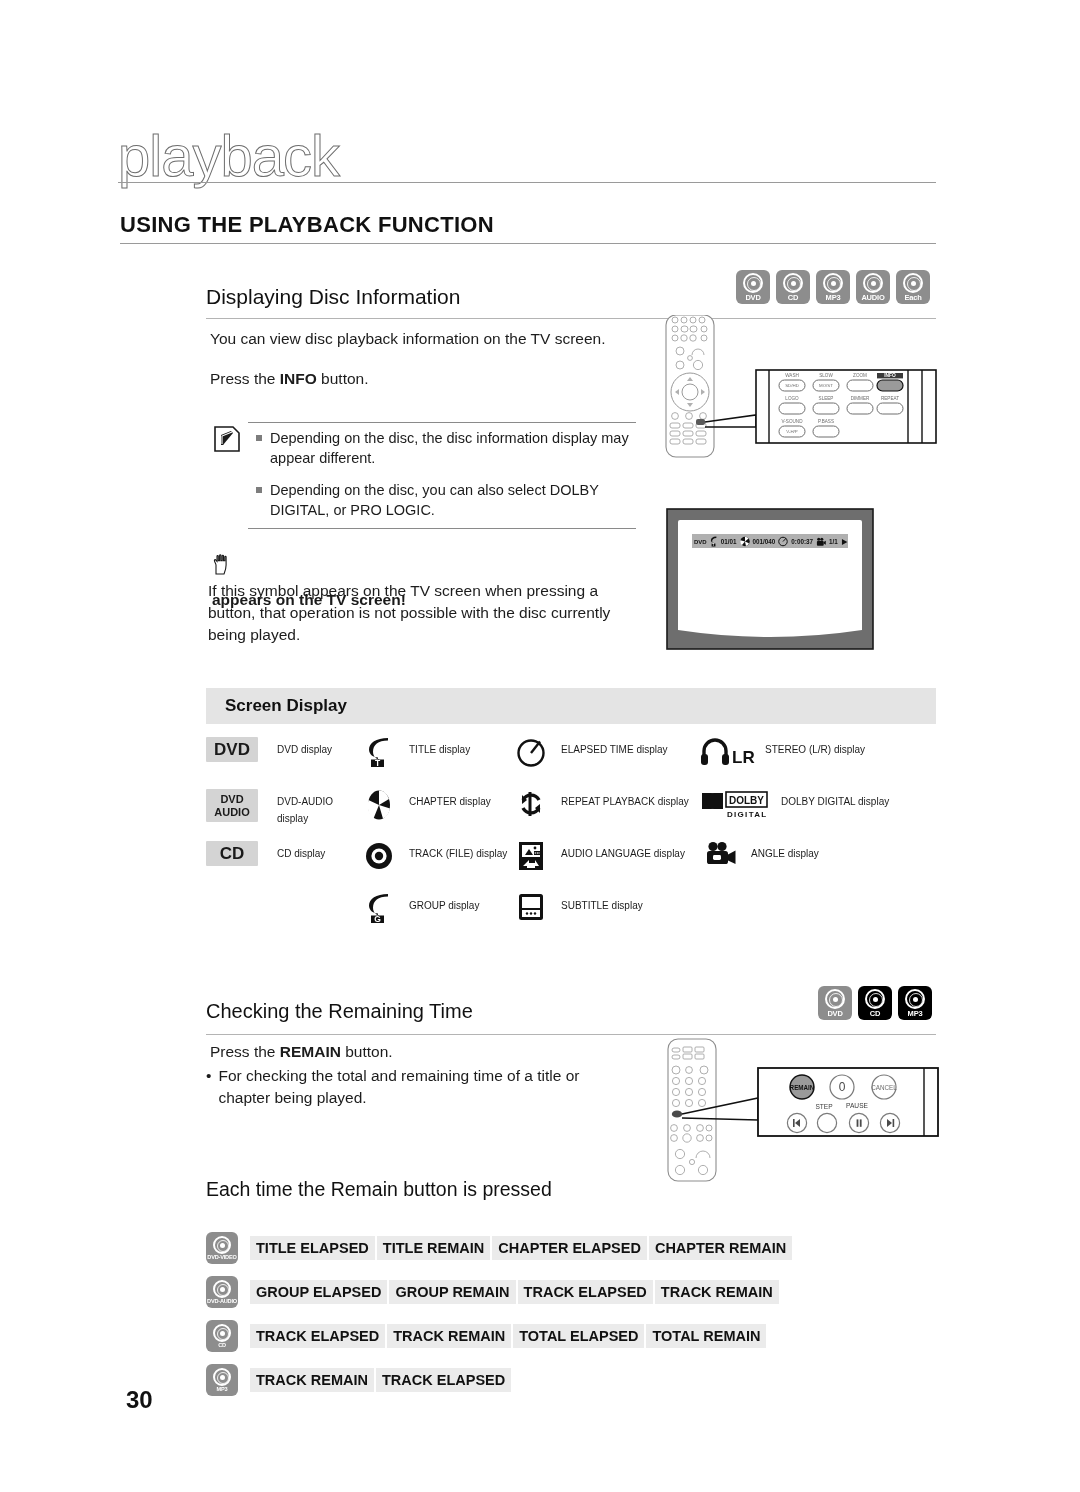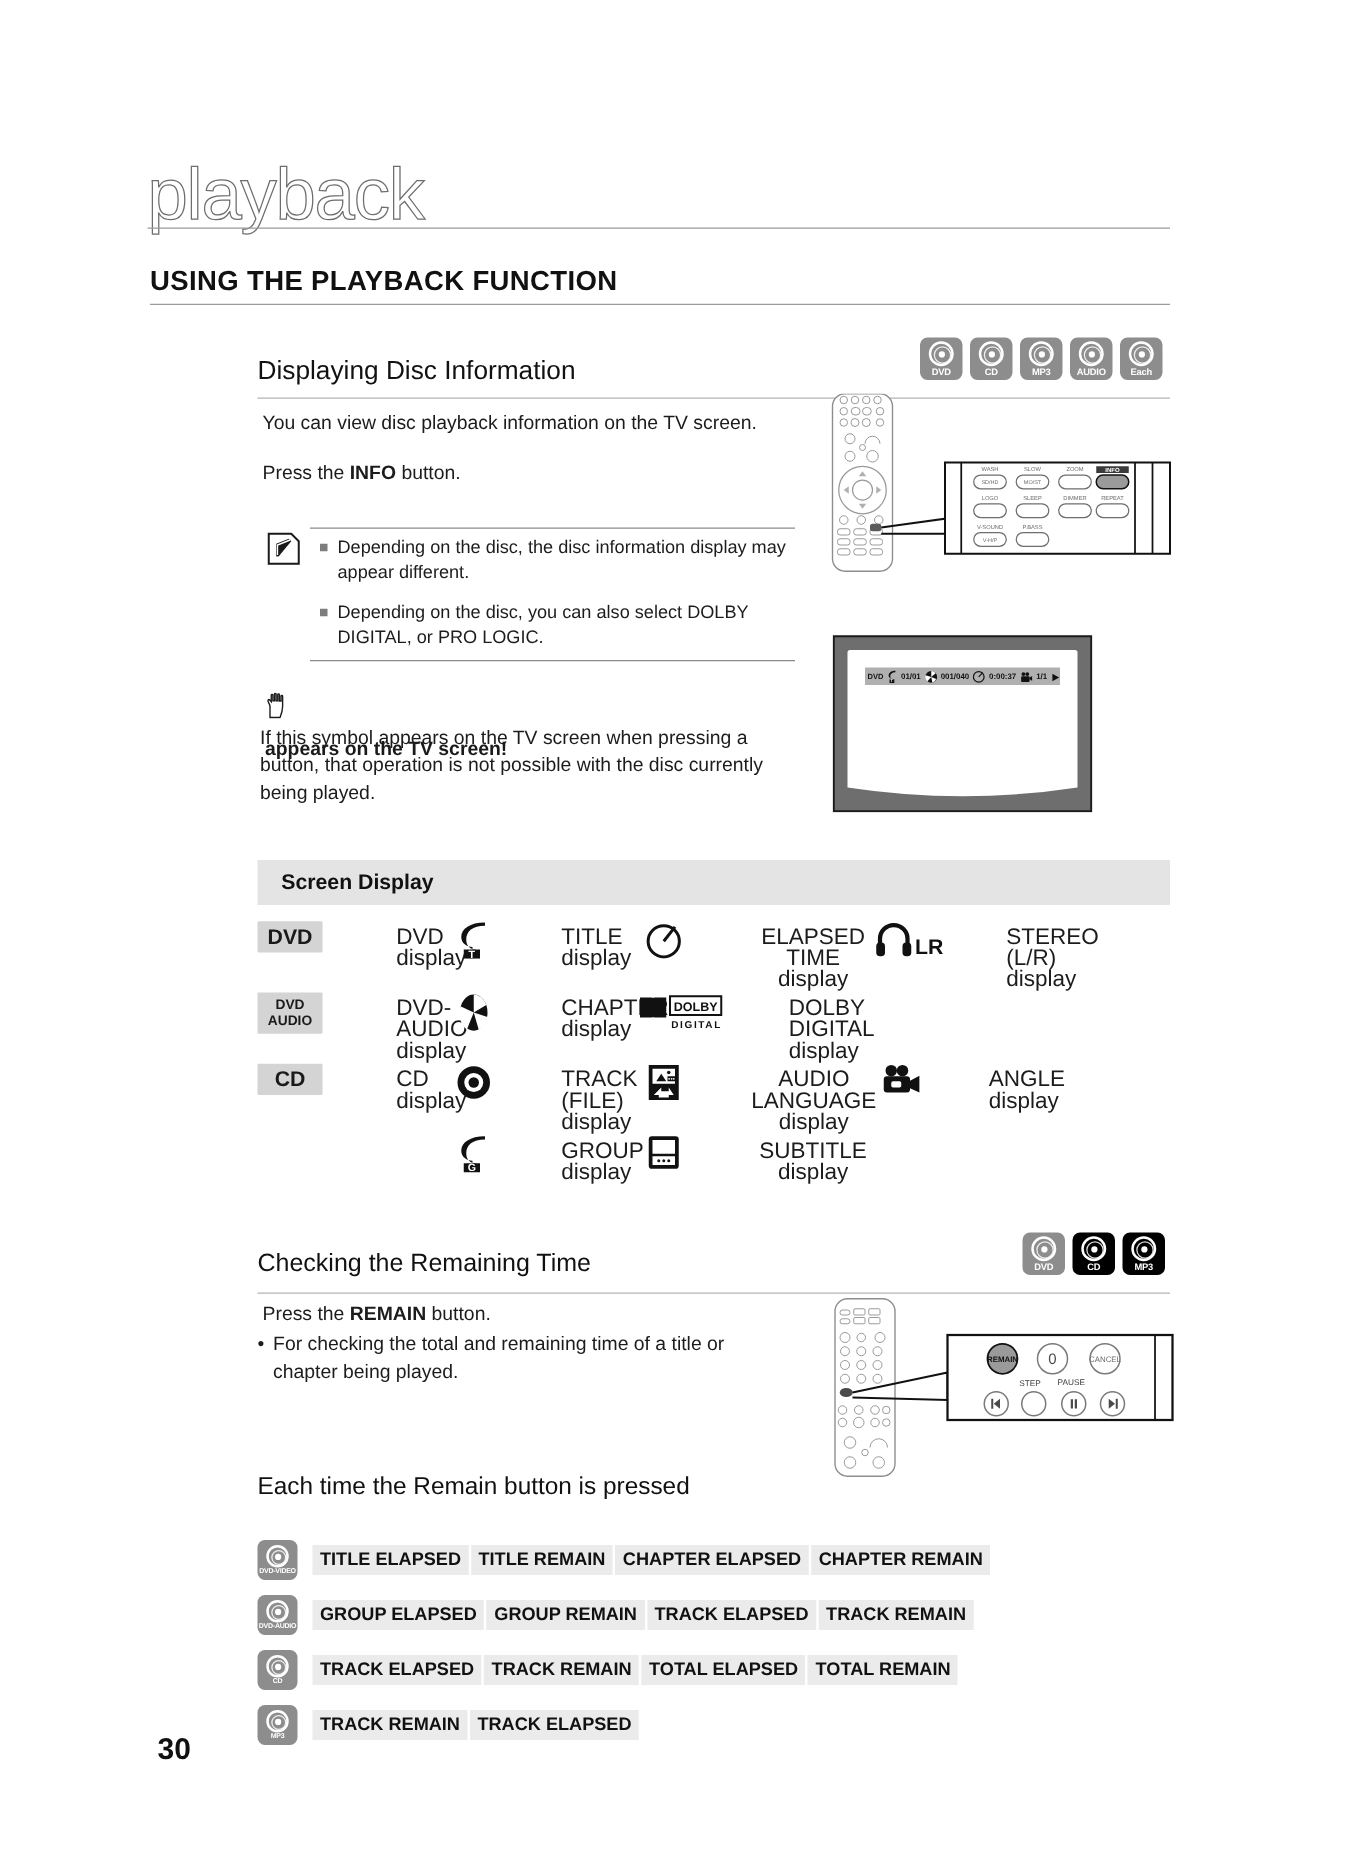--- a/index.html
+++ b/index.html
@@ -130,21 +130,21 @@
   .sd-cell { display: flex; align-items: flex-start; gap: 9px; }
   .sd-c1 { width: 152px; }
   .sd-c2 { width: 152px; }
   .sd-c3 { width: 190px; text-align: center; }
   .sd-c4 { width: 192px; }
   .sd-icon {
     width: 42px; flex: 0 0 42px;
     display: flex; align-items: center; justify-content: center;
     padding-top: 2px;
   }
-  .sd-label { font-size: 18px; line-height: 17px; color: #1c1c1c; padding-top: 6px; margin-left: 40px; }
+  .sd-label { font-size: 10px; line-height: 17px; color: #1c1c1c; padding-top: 6px; }
   .tag {
     display: inline-flex; align-items: center; justify-content: center;
     background: #d4d4d4; color: #1a1a1a; font-weight: bold;
     border-radius: 1px;
   }
   .tag-dvd { width: 52px; height: 25px; font-size: 17px; }
   .tag-dvdaudio {
     width: 52px; height: 33px; font-size: 11px; line-height: 13px;
     flex-direction: column;
   }
@@ -445,20 +445,32 @@
         <span class="sd-icon">
           <svg width="30" height="32" viewBox="0 0 30 32">
             <ellipse cx="15" cy="16" rx="11" ry="14.5" fill="#111"></ellipse>
             <path d="M15 16 L15 1.6 A11 14.5 0 0 1 25 10 Z" fill="#fff"></path>
             <path d="M15 16 L26 19.5 A11 14.5 0 0 1 19 29.8 Z" fill="#fff"></path>
             <path d="M15 16 L9.5 29.5 A11 14.5 0 0 1 4.4 11 Z" fill="#fff"></path>
           </svg>
         </span>
         <span class="sd-label">CHAPTER display</span>
       </div>
+      <div class="sd-cell sd-c3">
+        <span class="sd-icon">
+          <svg width="28" height="30" viewBox="0 0 28 30">
+            <path d="M6 11 A9 9 0 0 1 22 11" fill="none" stroke="#111" stroke-width="3.4"></path>
+            <path d="M22 19 A9 9 0 0 1 6 19" fill="none" stroke="#111" stroke-width="3.4"></path>
+            <path d="M5 6 L5 15 L10 11 Z" fill="#111"></path>
+            <path d="M23 24 L23 15 L18 19 Z" fill="#111"></path>
+            <path d="M13 3 L13 27" stroke="#111" stroke-width="3" fill="none"></path>
+          </svg>
+        </span>
+        <span class="sd-label">REPEAT PLAYBACK display</span>
+      </div>
       <div class="sd-cell sd-c4">
         <span class="sd-icon" style="width:72px; flex:0 0 72px;">
           <svg width="72" height="30" viewBox="0 0 72 30">
             <path d="M2 4 L11 4 A8 8 0 0 1 11 20 L2 20 Z" fill="#111"></path>
             <path d="M23 4 L14 4 A8 8 0 0 0 14 20 L23 20 Z" fill="#111"></path>
             <rect x="26" y="3" width="41" height="15" fill="none" stroke="#111" stroke-width="1.6"></rect>
             <text x="46.5" y="14.5" font-size="10" fill="#111" text-anchor="middle" font-family="Liberation Sans, sans-serif" font-weight="bold">DOLBY</text>
             <text x="27" y="28" font-size="8" fill="#111" font-family="Liberation Sans, sans-serif" font-weight="bold" letter-spacing="1.3">DIGITAL</text>
           </svg>
         </span>

